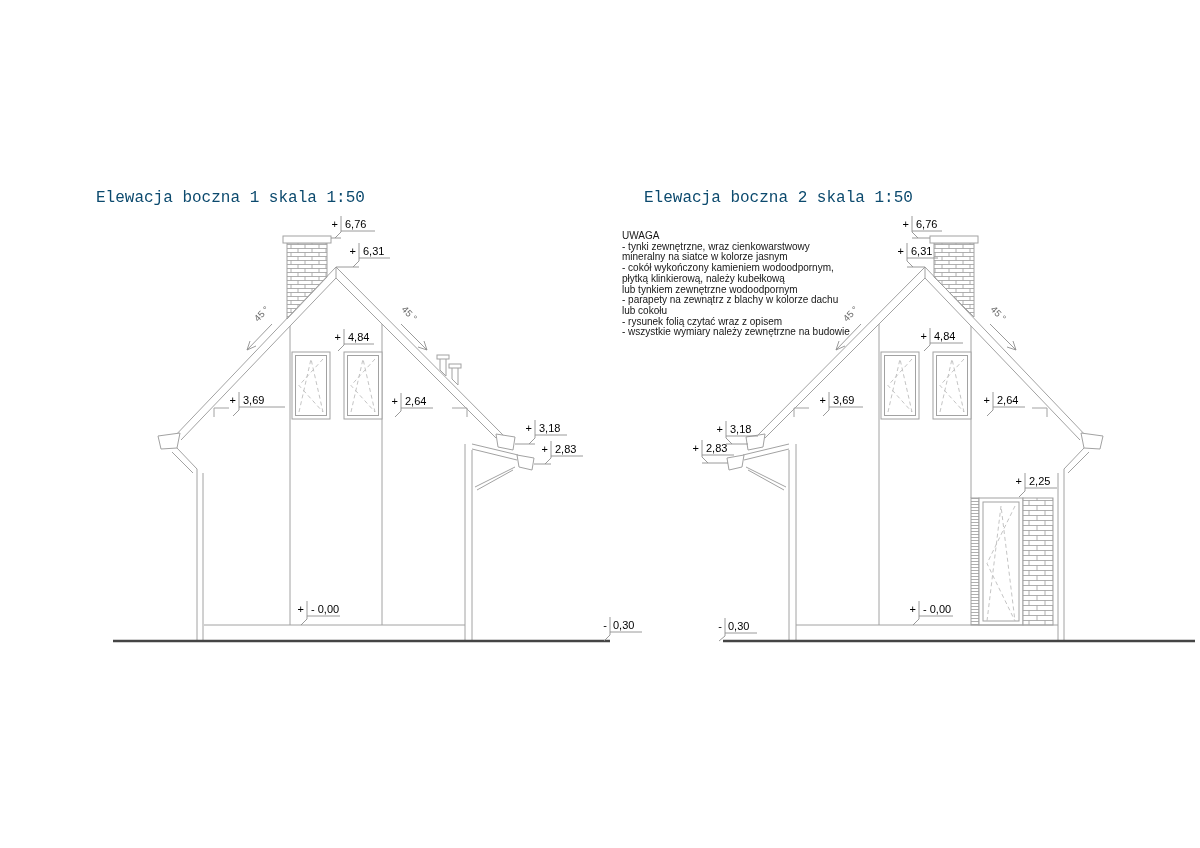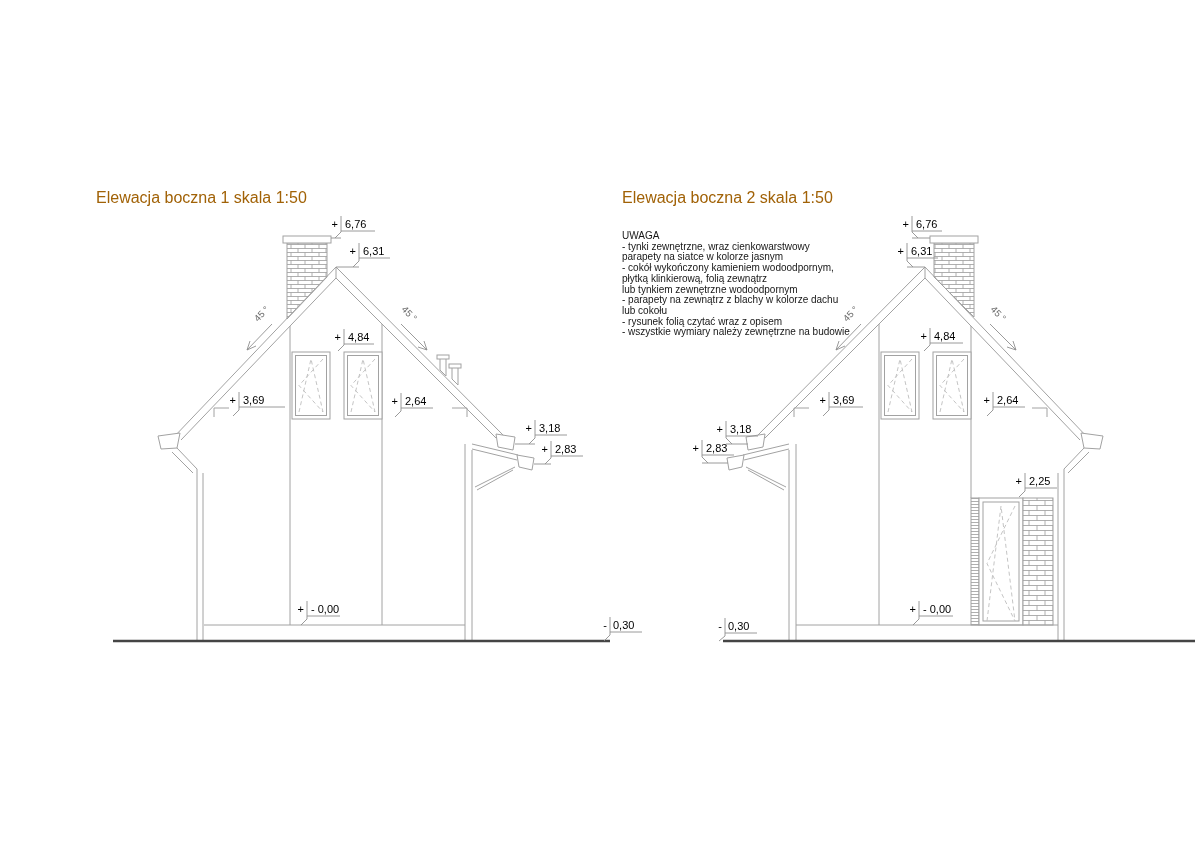--- a/index.html
+++ b/index.html
@@ -1,41 +1,41 @@
 <!DOCTYPE html>
 <html><head>
 <meta charset="utf-8">
 <style>
   html,body{margin:0;padding:0}
   body{width:1200px;height:848px;position:relative;background:#ffffff;overflow:hidden}
-  .title{position:absolute;font-family:Liberation Sans, sans-serif;font-size:16px;color:#a16207;white-space:nowrap}
+  .title{position:absolute;font-family:Liberation Mono, monospace;font-size:16px;color:#0c4a6e;white-space:nowrap}
   .note{position:absolute;font-family:Liberation Sans, sans-serif;font-size:10px;line-height:10.7px;color:#161616;white-space:nowrap}
   svg{position:absolute;left:0;top:0}
   .ln{stroke:#a2a2a2;stroke-width:1;fill:none}
   .lnf{stroke:#a2a2a2;stroke-width:1;fill:#ffffff}
   .frame{stroke:#a2a2a2;stroke-width:1;fill:#ffffff}
   .dash{stroke:#bdbdbd;stroke-width:.9;stroke-dasharray:4 3;fill:none}
   .mk{stroke:#8f8f8f;stroke-width:.9;fill:none}
   .mt{font-family:"Liberation Sans",sans-serif;font-size:11px;fill:#000}
   .mts{font-family:"Liberation Sans",sans-serif;font-size:11px;fill:#000}
   .deg{font-family:"Liberation Sans",sans-serif;font-size:9.5px;fill:#6a6a6a}
   .gnd{stroke:#454545;stroke-width:2.6;fill:none}
 </style>
 </head>
 <body>
 
 <div class="title" style="left:96px;top:189px">Elewacja boczna 1 skala 1:50</div>
-<div class="title" style="left:622px;top:189px">Elewacja boczna 2 skala 1:50</div>
+<div class="title" style="left:644px;top:189px">Elewacja boczna 2 skala 1:50</div>
 
 <div class="note" style="left:622px;top:231px">
   <div>UWAGA</div>
   <div>- tynki zewnętrzne, wraz cienkowarstwowy</div>
-  <div>parapety na siatce w kolorze jasnym</div>
+  <div>mineralny na siatce w kolorze jasnym</div>
   <div>- cokół wykończony kamieniem wodoodpornym,</div>
-  <div>płytką klinkierową, folią zewnątrz</div>
+  <div>płytką klinkierową, należy kubełkową</div>
   <div>lub tynkiem zewnętrzne wodoodpornym</div>
   <div>- parapety na zewnątrz z blachy w kolorze dachu</div>
   <div>lub cokołu</div>
   <div>- rysunek folią czytać  wraz z opisem</div>
   <div>- wszystkie wymiary należy zewnętrzne na budowie</div>
 </div>
 
 <svg width="1200" height="848" viewBox="0 0 1200 848">
   <defs>
     <pattern id="brick" width="14" height="8" patternUnits="userSpaceOnUse">

